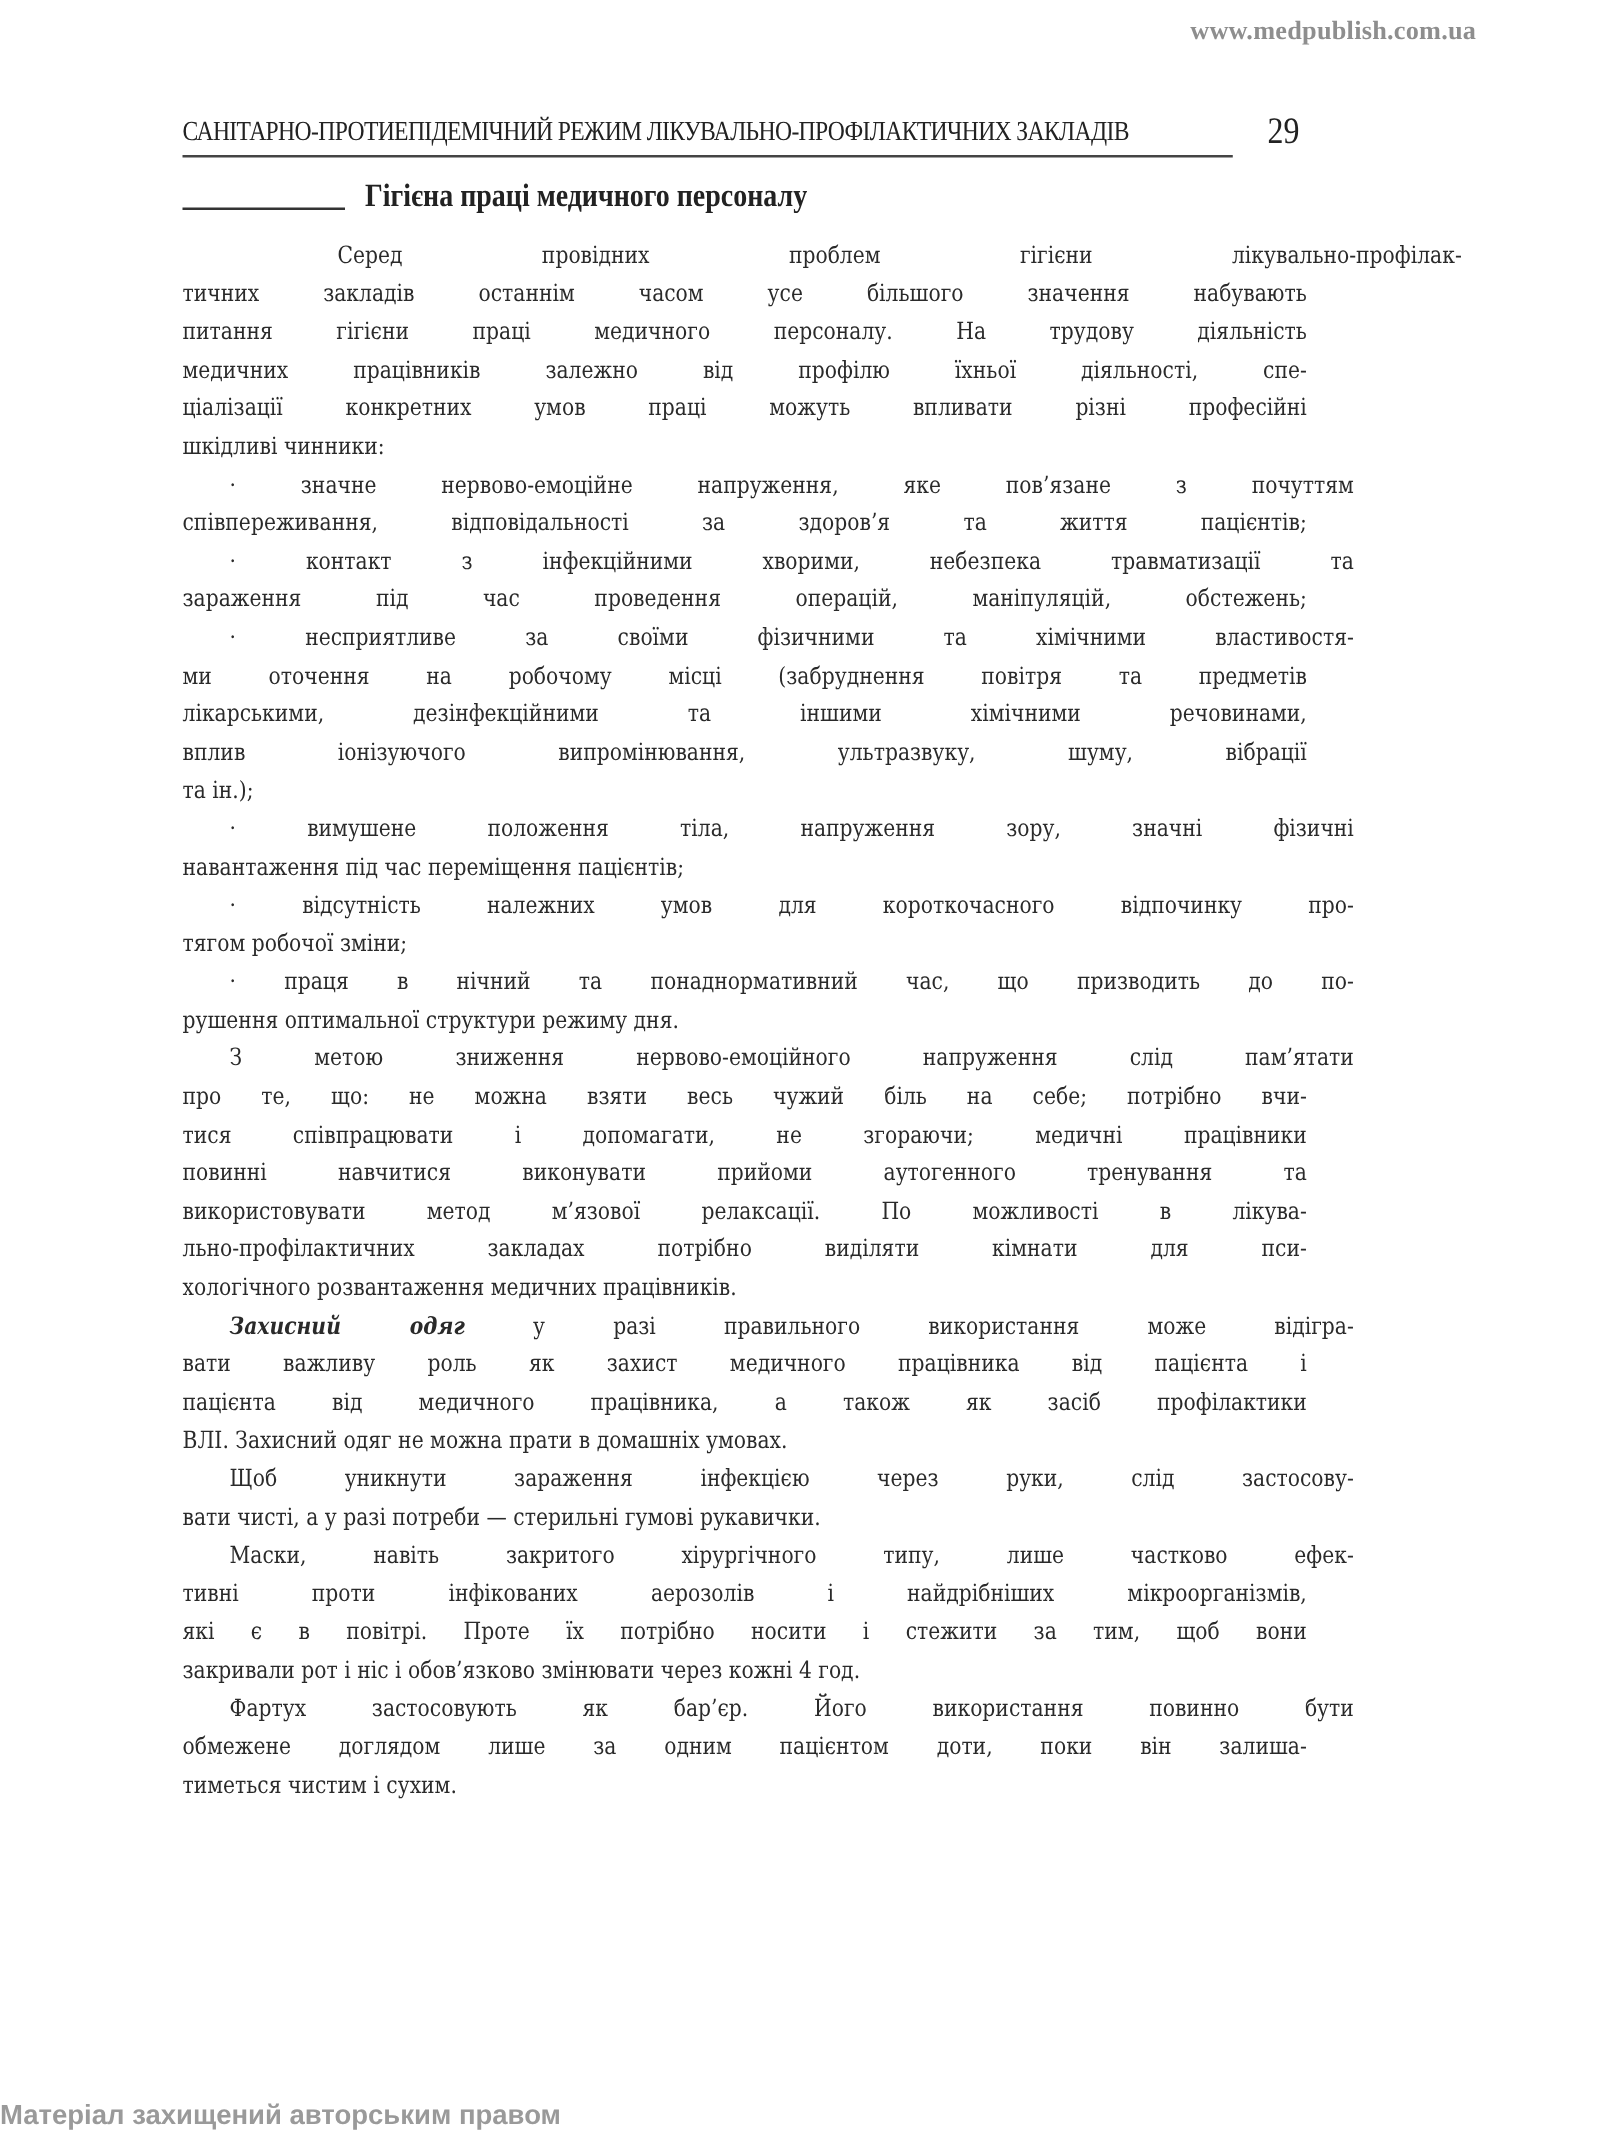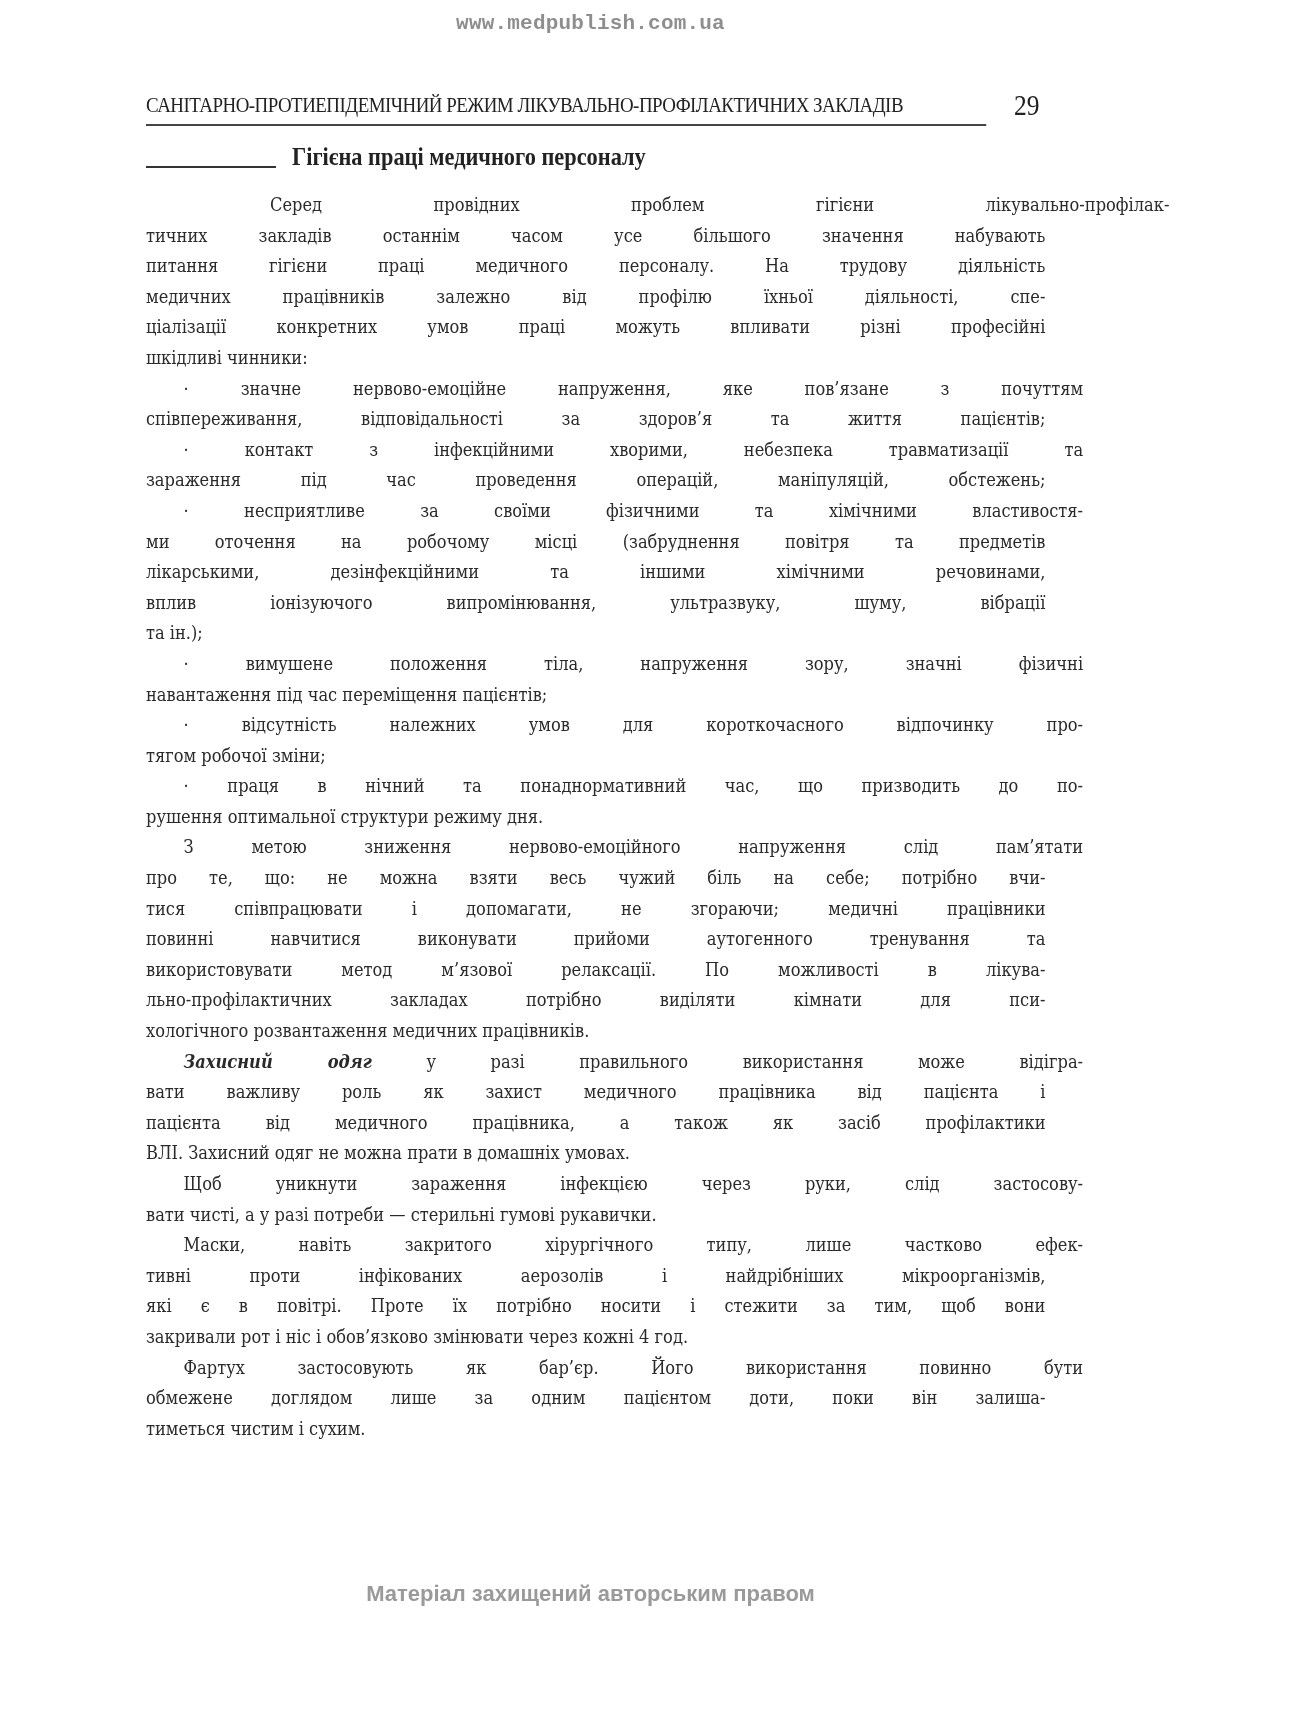--- a/index.html
+++ b/index.html
@@ -1,23 +1,23 @@
 <!DOCTYPE html>
 <html><head>
 <meta charset="utf-8">
 <style>
   html, body { margin: 0; padding: 0; background: #ffffff; }
   body { width: 1298px; height: 1711px; position: relative; overflow: hidden; }
   .watermark-top {
-    position: absolute; top: 12px; left: 0; width: 1181px; text-align: center;
-    font-family: Liberation Mono, monospace; font-weight: bold;
+    position: absolute; top: 12px; left: 0; width: 1181px; text-align: right;
+    font-family: Liberation Serif, serif; font-weight: bold;
     font-size: 21px; color: #8e8e8e; letter-spacing: 0.2px;
   }
   .watermark-bottom {
-    position: absolute; top: 1581px; left: 0; width: 1181px; text-align: center;
+    position: absolute; top: 1679px; left: 0; width: 1181px; text-align: left;
     font-family: "Liberation Sans", sans-serif; font-weight: bold;
     font-size: 22px; color: #9a9a9a;
   }
   .running-head {
     position: absolute; top: 92px; left: 146px; width: 840px;
     border-bottom: 2px solid #444; padding-bottom: 6px;
     font-family: "Liberation Serif", serif; font-size: 22px; color: #222;
     letter-spacing: -0.6px; transform: scaleX(0.86); transform-origin: left;
     white-space: nowrap; width: 977px;
   }

